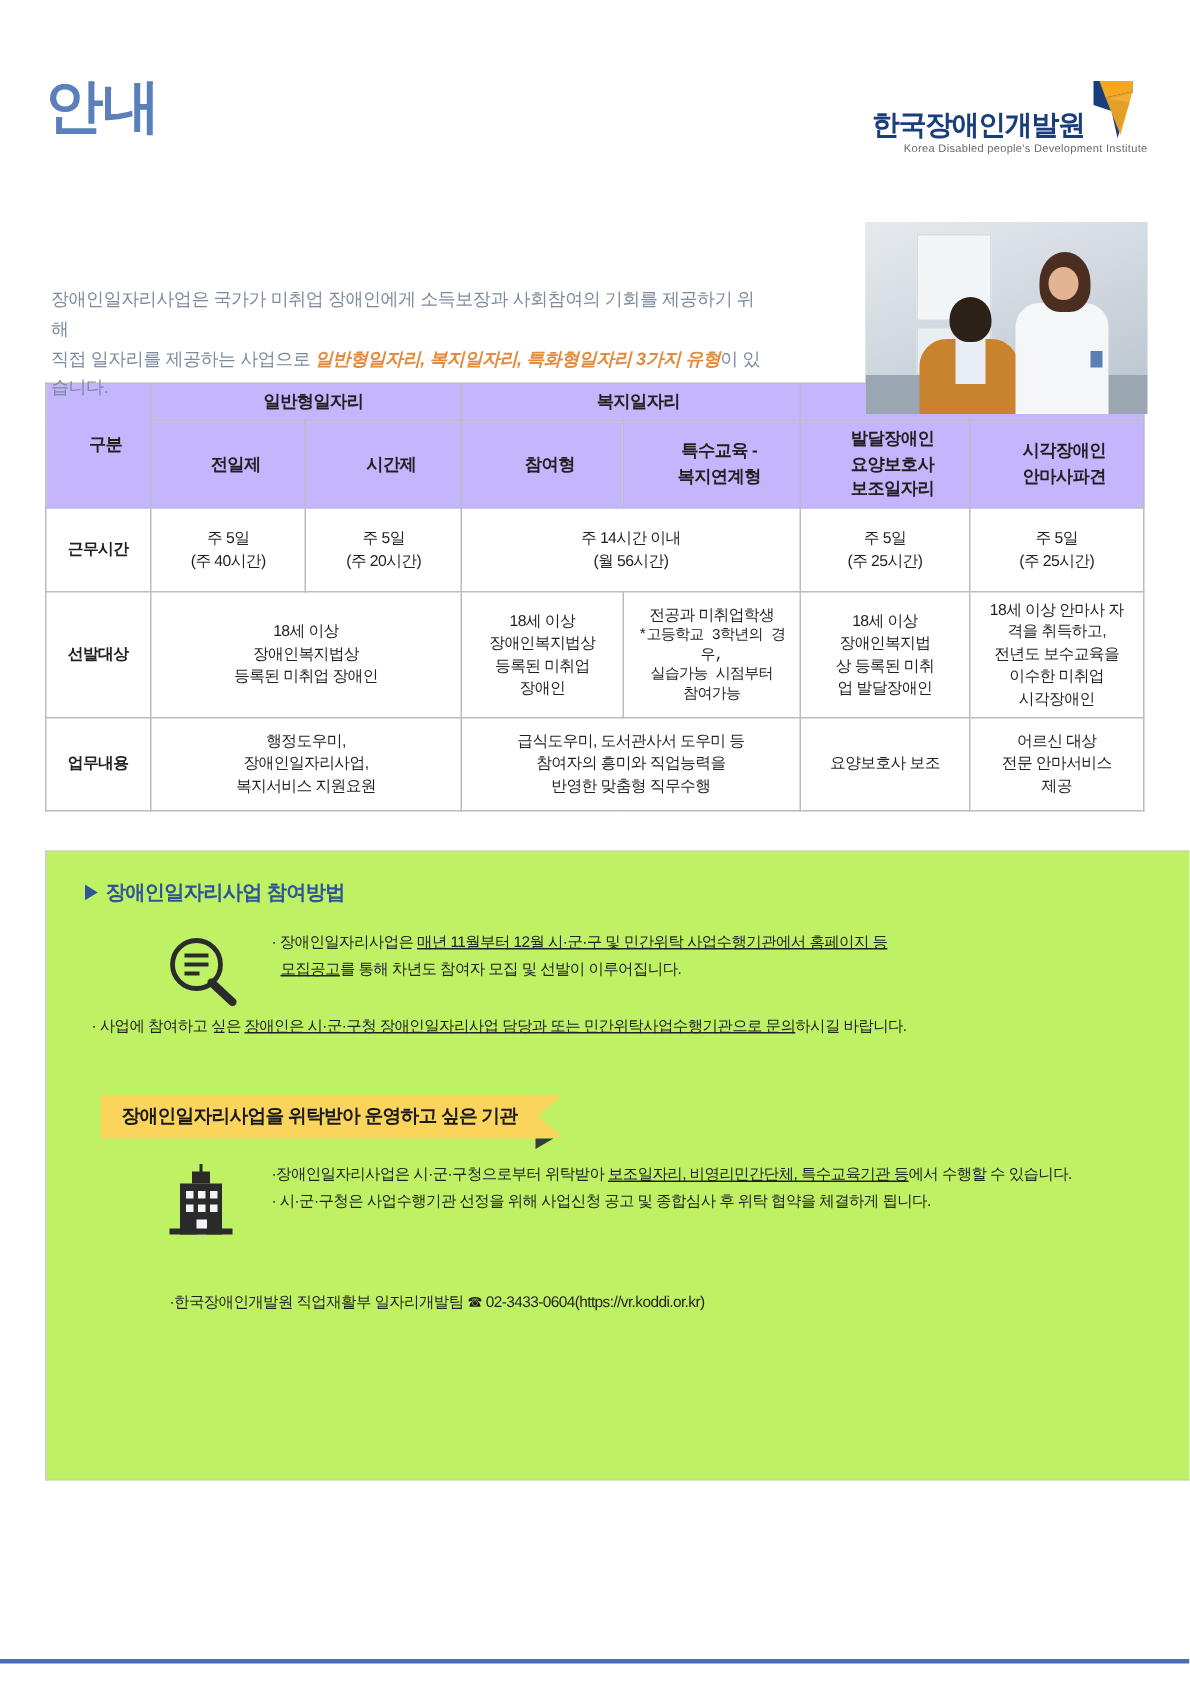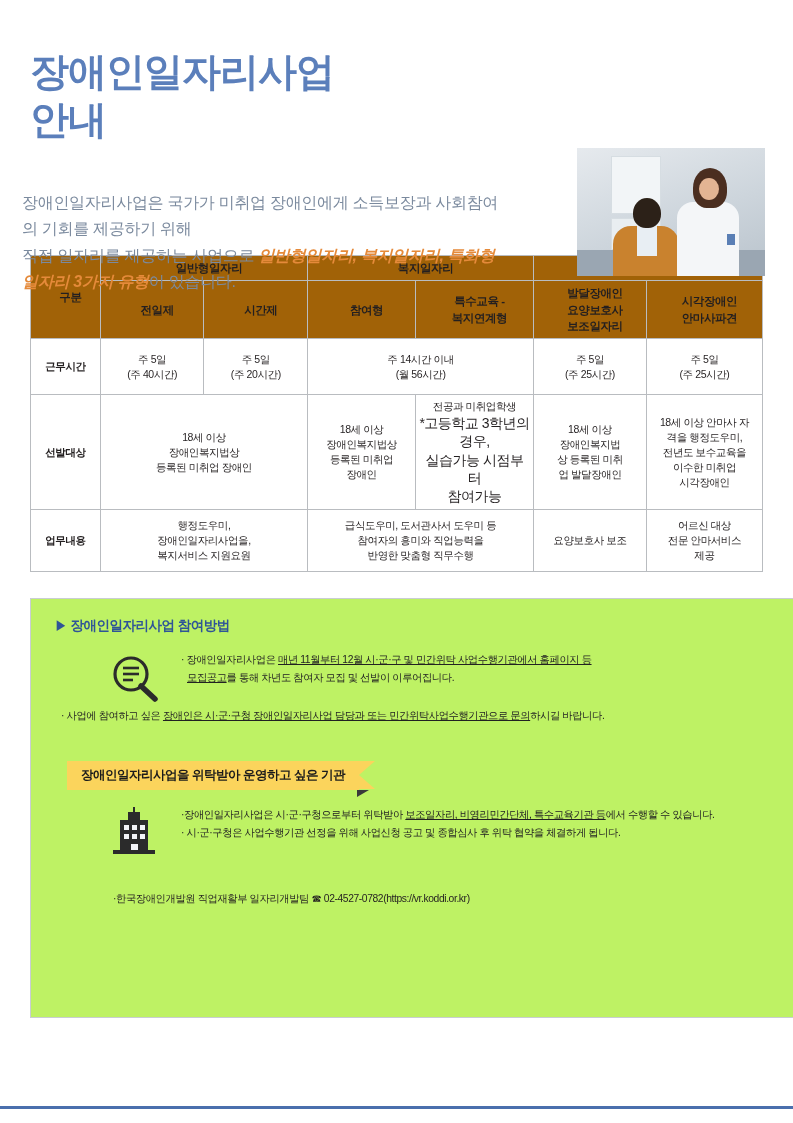--- a/index.html
+++ b/index.html
@@ -38,24 +38,24 @@
   .main-title {
     font-size: 39px;
     font-weight: bold;
     color: #5b7fbb;
     line-height: 1.22;
     letter-spacing: -1px;
     margin: 0;
   }
   .subtitle-block {
     position: absolute;
-    left: 22px;
+    left: 34px;
     top: 190px;
     width: 480px;
-    font-size: 16px;
+    font-size: 12px;
     color: #7b8a9e;
     line-height: 1.65;
     letter-spacing: -0.3px;
   }
   .subtitle-em {
     color: #e58a3a;
     font-style: italic;
     font-weight: bold;
   }
 
@@ -163,34 +163,35 @@
     border: 1px solid #b9bcc0;
     text-align: center;
     vertical-align: middle;
     font-size: 10.5px;
     line-height: 1.42;
     letter-spacing: -0.4px;
     color: #231f20;
     padding: 4px 3px;
   }
   table.info thead th {
-    background: #a16207;
+    background: #c4b5fd;
     font-weight: bold;
     font-size: 11.5px;
     padding-left: 13px;
   }
   td.rowhead {
     font-weight: bold;
     font-size: 11.5px;
   }
   .small-note {
-    font-size: 14px;
+    font-size: 10px;
     line-height: 1.3;
     display: block;
     letter-spacing: -0.5px;
+    font-family: Liberation Mono, monospace;
   }
   .cell-sm {
     font-size: 9.6px;
   }
 
   
   .bottom-box {
     margin: 26px 30px 0 30px;
     width: 776px;
     box-sizing: border-box;
@@ -305,30 +306,38 @@
 </style>
 </head>
 <body>
 
 <div class="page">
 
   <div class="header">
 
     <div class="title-block">
       <div class="main-title">
-        <div>장애인일자리사업</div>
         <div>안내</div>
       </div>
     </div>
 
     <div class="subtitle-block">
       <div>장애인일자리사업은 국가가 미취업 장애인에게 소득보장과 사회참여의 기회를 제공하기 위해</div>
       <div><span>직접 일자리를 제공하는 사업으로 </span><span class="subtitle-em">일반형일자리, 복지일자리, 특화형일자리 3가지 유형</span><span>이 있습니다.</span></div>
     </div>
 
+    <div class="logo-wrap">
+      <svg class="logo-mark" viewBox="0 0 34 42">
+        <path d="M4 2 L30 2 L30 10 L14 14 L28 16 L20 40 L16 22 L4 18 Z" fill="#1a3d7c"></path>
+        <path d="M8 2 L30 2 L30 9 L12 13 Z" fill="#f5a623"></path>
+        <path d="M12 13 L30 9 L22 38 Z" fill="#f5a623" opacity="0.92"></path>
+      </svg>
+      <div class="logo-kr">한국장애인개발원</div>
+      <div class="logo-en">Korea Disabled people's Development Institute</div>
+    </div>
 
     <div class="photo">
       <div class="wall"></div>
       <div class="panel"></div>
       <div class="panel2"></div>
       <div class="deskline"></div>
       <div class="p-man-body"></div>
       <div class="p-man-shirt"></div>
       <div class="p-man-head"></div>
       <div class="p-woman-body"></div>
@@ -421,32 +430,32 @@
             <span class="small-note">참여가능</span>
           </td>
           <td>
             <span>18세 이상</span><br>
             <span>장애인복지법</span><br>
             <span>상 등록된 미취</span><br>
             <span>업 발달장애인</span>
           </td>
           <td class="cell-sm">
             <span>18세 이상 안마사 자</span><br>
-            <span>격을 행정도우미,</span><br>
+            <span>격을 취득하고,</span><br>
             <span>전년도 보수교육을</span><br>
             <span>이수한 미취업</span><br>
             <span>시각장애인</span>
           </td>
         </tr>
 
         <tr style="height:62px">
           <td class="rowhead">업무내용</td>
           <td colspan="2">
             <span>행정도우미,</span><br>
-            <span>장애인일자리사업을,</span><br>
+            <span>장애인일자리사업,</span><br>
             <span>복지서비스 지원요원</span>
           </td>
           <td colspan="2">
             <span>급식도우미, 도서관사서 도우미 등</span><br>
             <span>참여자의 흥미와 직업능력을</span><br>
             <span>반영한 맞춤형 직무수행</span>
           </td>
           <td>요양보호사 보조</td>
           <td>
             <span>어르신 대상</span><br>
@@ -505,17 +514,17 @@
         <rect x="33" y="28" width="5" height="5" fill="#f3f4f7"></rect>
         <rect x="24" y="38" width="7" height="10" fill="#f3f4f7"></rect>
         <rect x="6" y="44" width="42" height="4" fill="#2b2b2b"></rect>
       </svg>
       <div class="body-text">
         <span>·장애인일자리사업은 시·군·구청으로부터 위탁받아 </span><span class="u">보조일자리, 비영리민간단체, 특수교육기관 등</span><span>에서 수행할 수 있습니다.</span>
       </div>
       <div class="body-text">· 시·군·구청은 사업수행기관 선정을 위해 사업신청 공고 및 종합심사 후 위탁 협약을 체결하게 됩니다.</div>
     </div>
 
-    <div class="contact">·한국장애인개발원 직업재활부 일자리개발팀 ☎ 02-4527-0782(https://vr.koddi.or.kr)</div>
+    <div class="contact">·한국장애인개발원 직업재활부 일자리개발팀 ☎ 02-3433-0604(https://vr.koddi.or.kr)</div>
   </div>
 
   <div class="footer-rule"></div>
 </div>
 
 </body></html>

